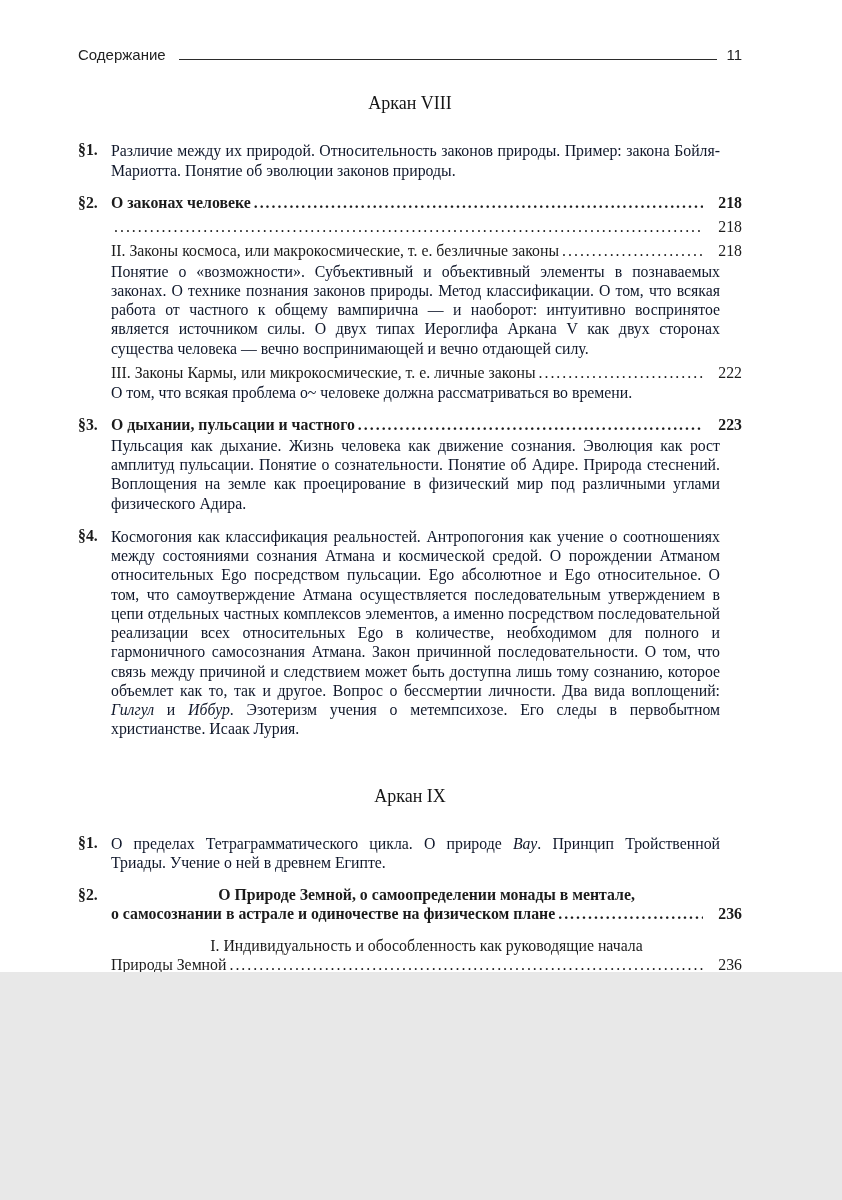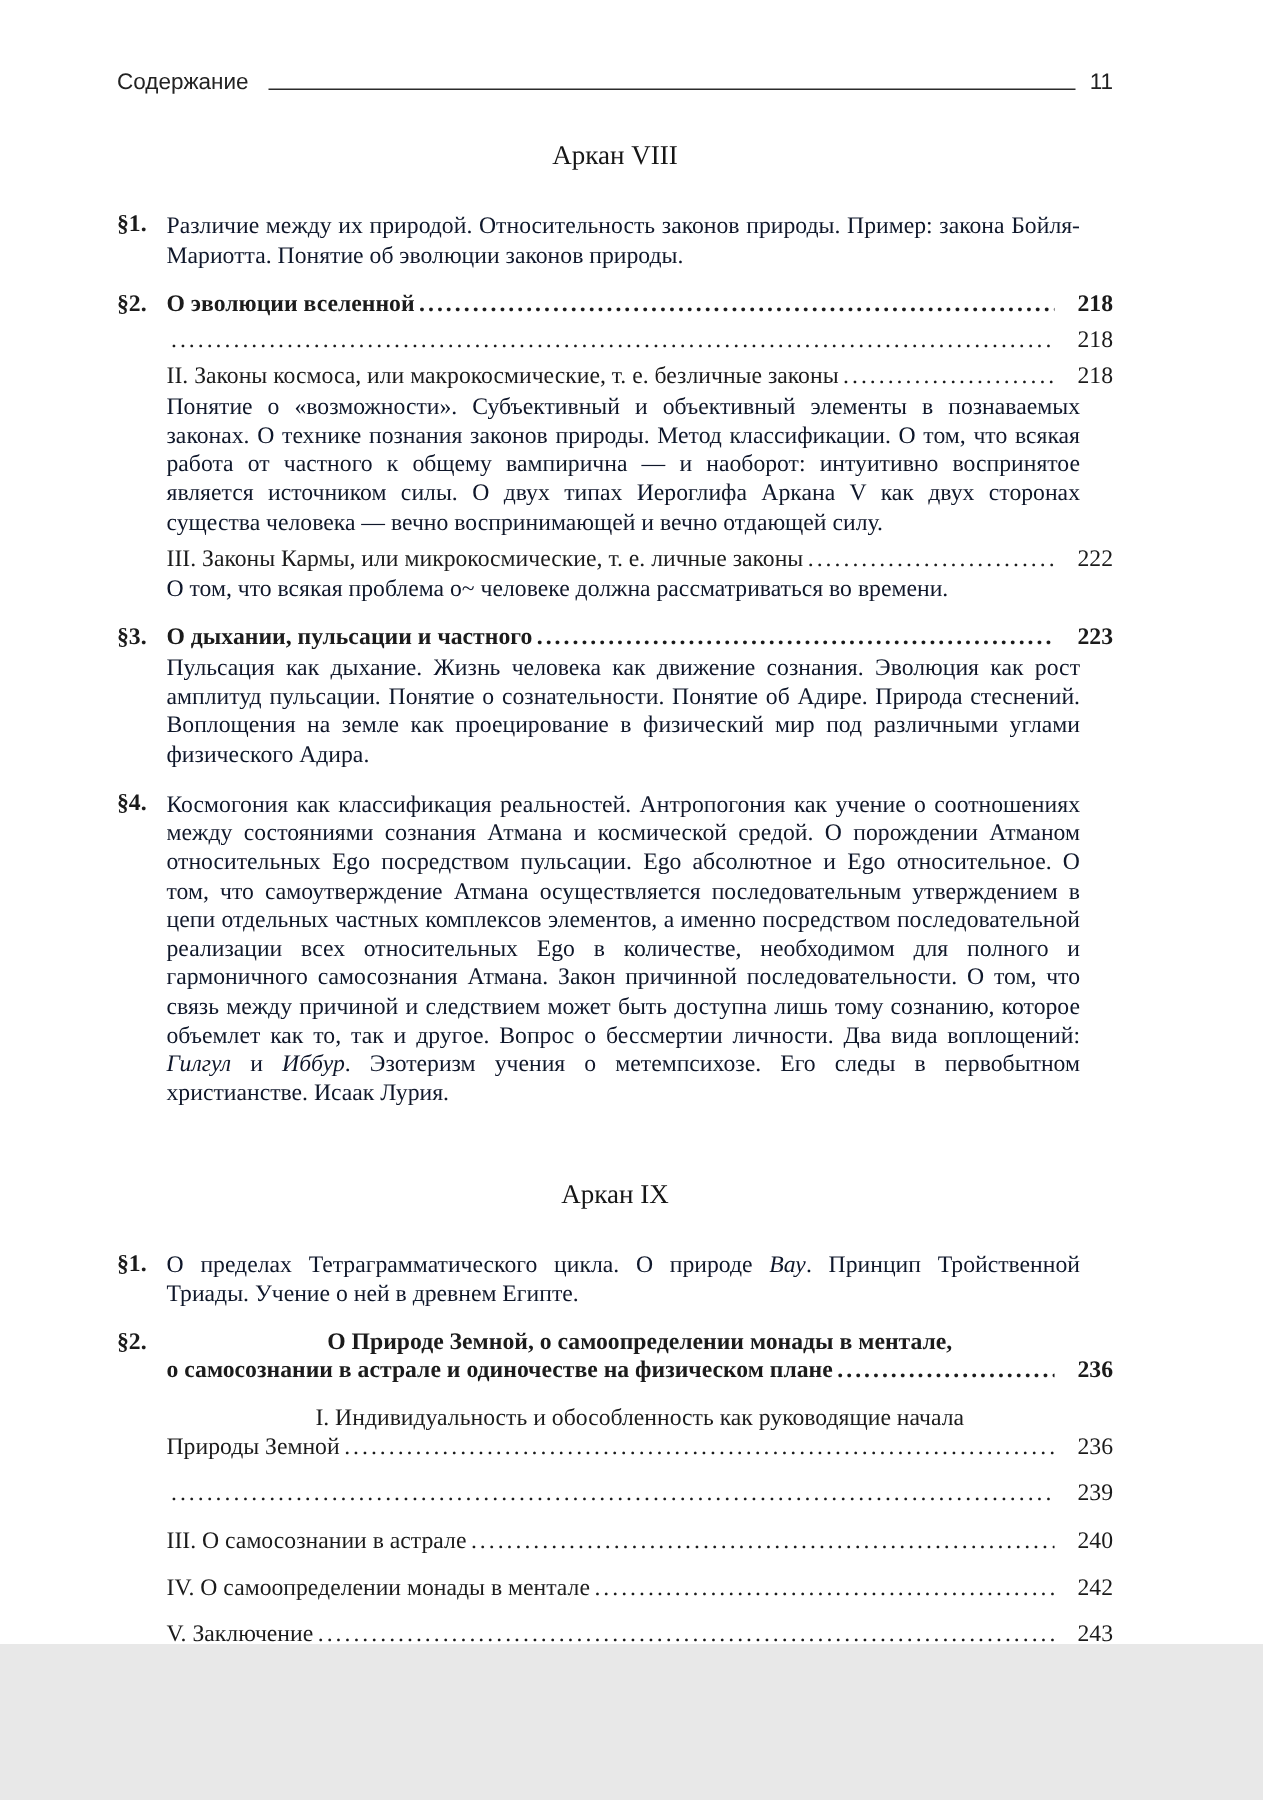--- a/index.html
+++ b/index.html
@@ -1,19 +1,19 @@
 <!DOCTYPE html>
 <html lang="ru"><head>
 <meta charset="utf-8">
 <style>
   html, body { margin: 0; padding: 0; background: #e8e8e8; }
   .page {
     position: relative;
     width: 842px;
-    height: 1096px;
+    height: 972px;
     margin: 0 auto;
     box-sizing: border-box;
     background: #ffffff;
     padding: 46px 100px 40px 78px;
     overflow: hidden;
     font-family: "Liberation Serif", serif;
     font-size: 15.8px;
     line-height: 1.22;
     color: #1b1b1b;
   }
@@ -99,21 +99,21 @@
           <div class="entry para">
             <span class="marker">§1.</span>
             <div class="content">
               <p class="desc">Различие между их природой. Относительность законов природы. Пример: закона Бойля-Мариотта. Понятие об эволюции законов природы.</p>
             </div>
           </div>
           <div class="entry para">
             <span class="marker">§2.</span>
             <div class="content">
               <div class="leader-row">
-                <span class="title">О эволюции вселенной</span>
+                <span class="title">О законах человеке</span>
                 <span class="dots"></span>
                 <span class="pageno">218</span>
               </div>
             </div>
           </div>
           <div class="entry sub">
             <span class="marker"></span>
             <div class="content">
               <div class="leader-row">
                 <span class="dots"></span>

